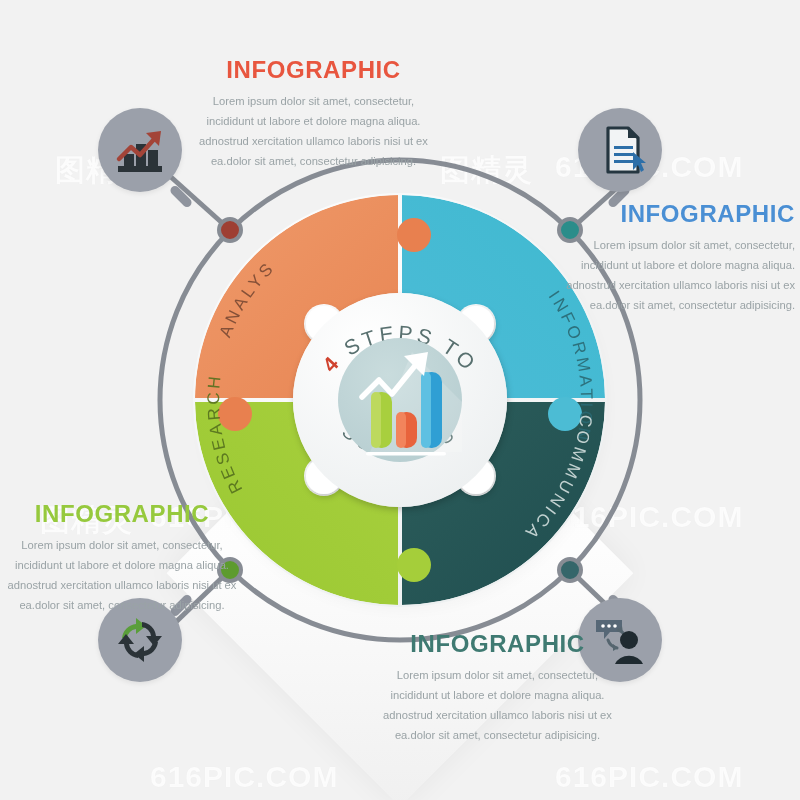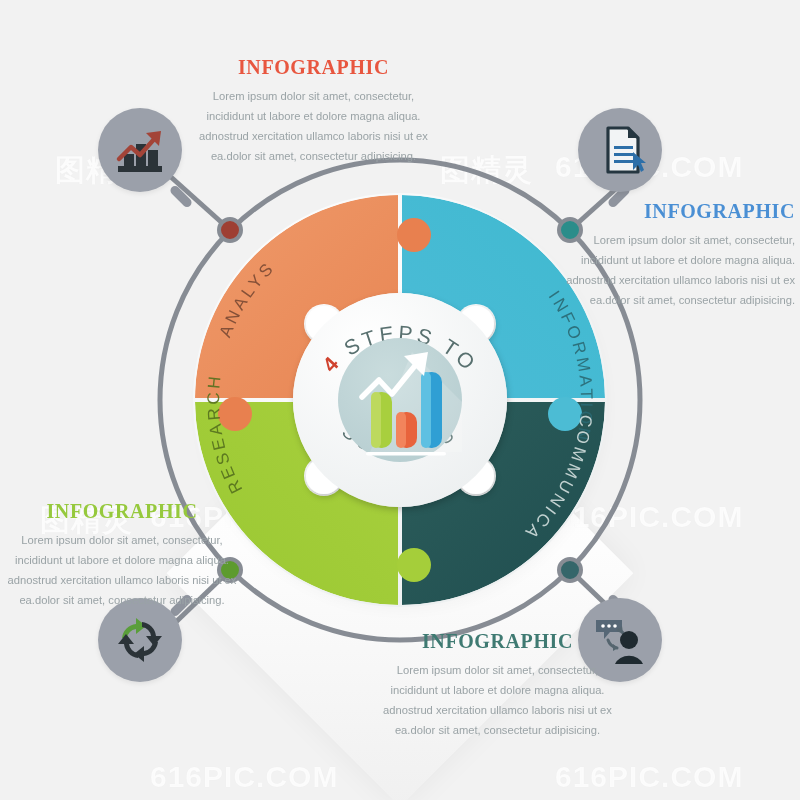--- a/index.html
+++ b/index.html
@@ -24,22 +24,22 @@
     position:absolute;color:rgba(255,255,255,.85);
     font-family:"Liberation Sans", sans-serif;font-weight:700;
     letter-spacing:1px;white-space:nowrap;pointer-events:none;
     text-shadow:0 0 1px rgba(0,0,0,.05);
   }
   .wm.cjk{font-family:"DejaVu Sans", sans-serif;}
 
   
   .block{position:absolute;width:230px;}
   .block h3{
-    margin:0 0 7px 0;font-size:20px;font-weight:700;letter-spacing:.6px;
-    font-family:Liberation Serif, serif;
+    margin:0 0 7px 0;font-size:24px;font-weight:700;letter-spacing:.6px;
+    font-family:Liberation Sans, sans-serif;
   }
   .block p{
     margin:0;font-size:11.2px;line-height:20px;color:#9aa3a6;
     font-family:"Liberation Sans", sans-serif;
   }
   .tc{text-align:center;}
   .tr{text-align:right;}
 
   
   .iconcirc{

